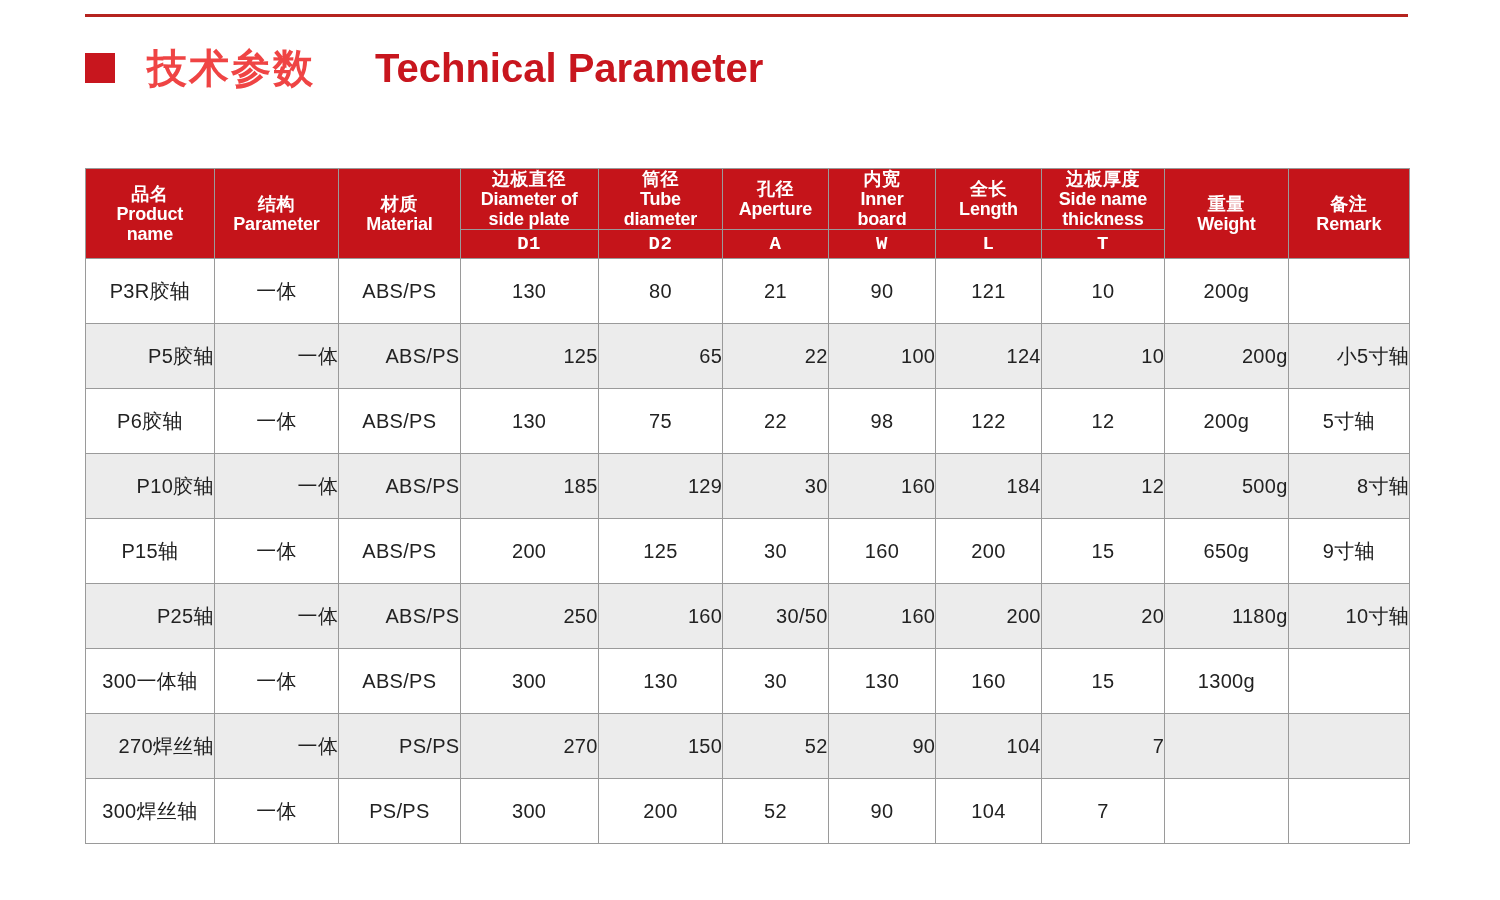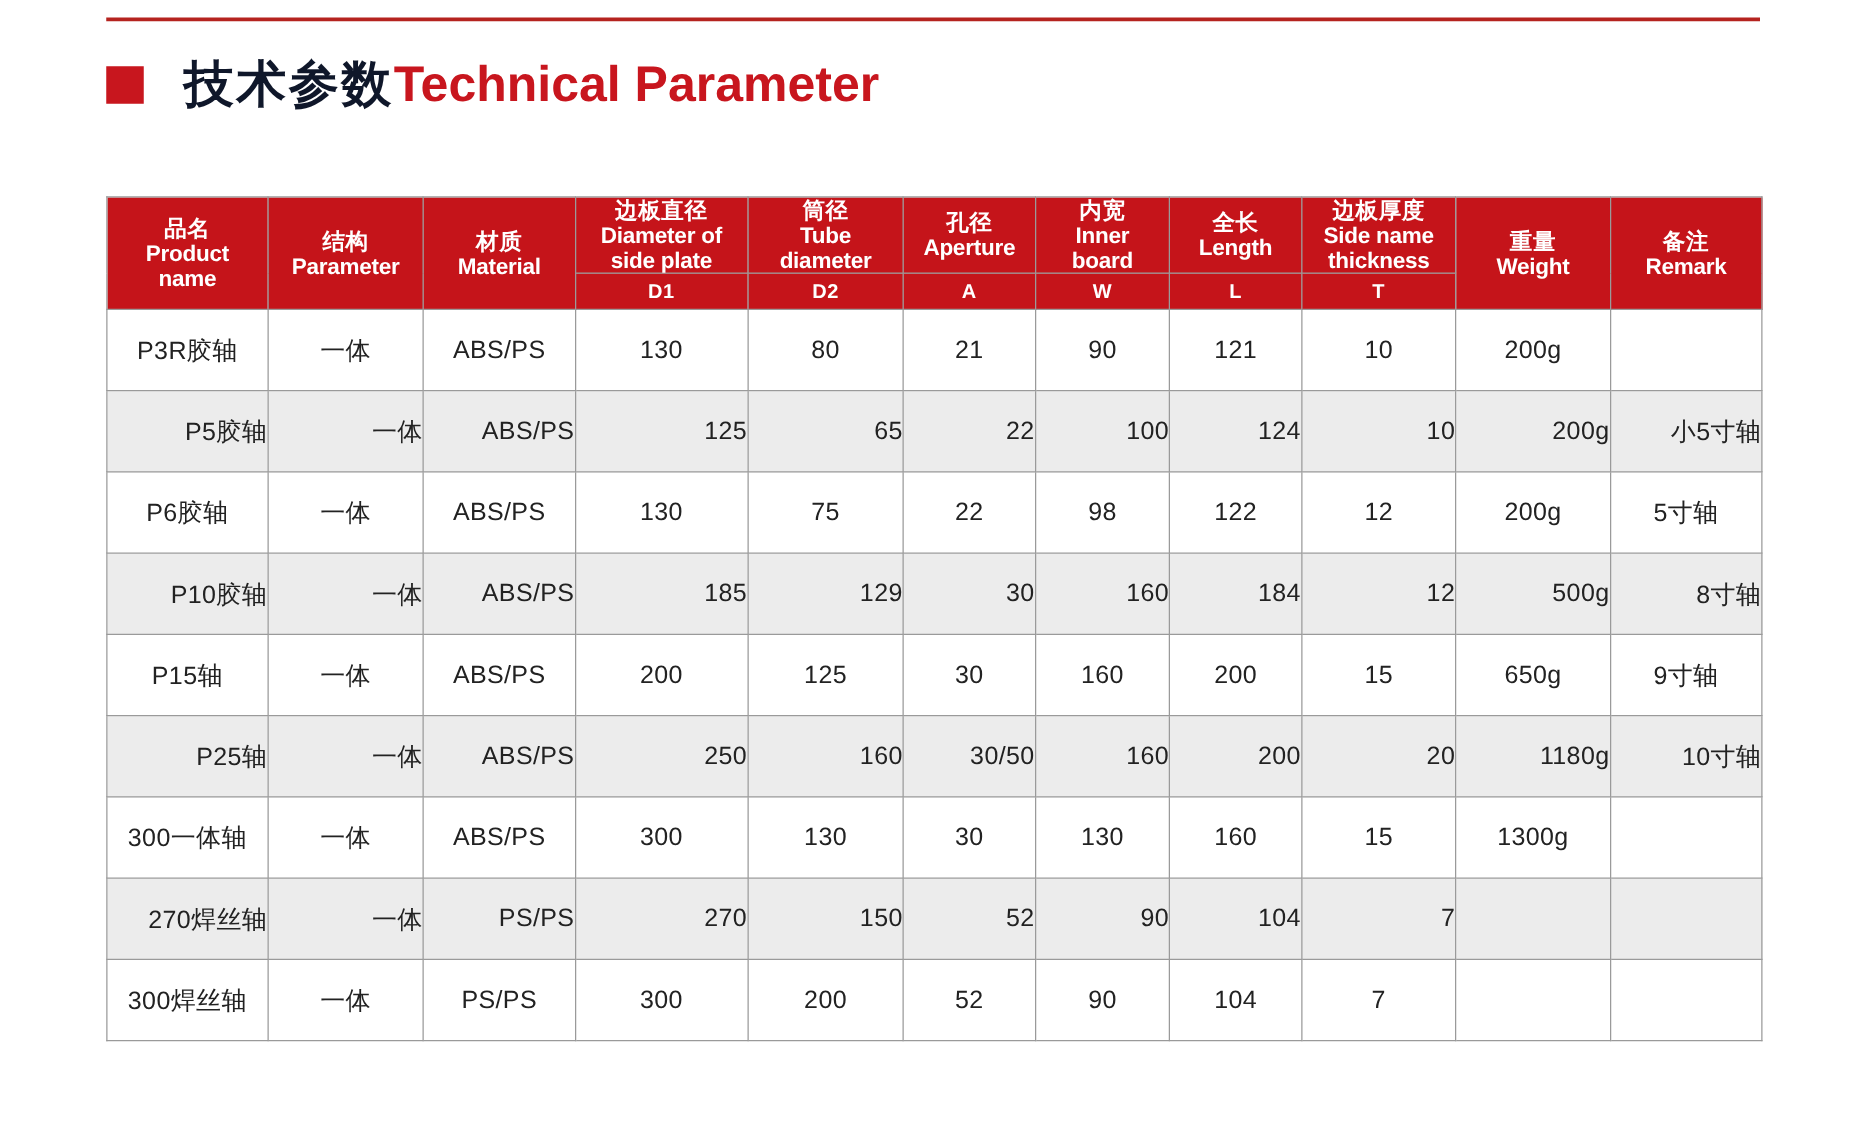--- a/index.html
+++ b/index.html
@@ -37,38 +37,39 @@
   .heading-bullet {
     width: 30px;
     height: 30px;
     background: #c8161e;
     margin-right: 32px;
     flex: 0 0 auto;
   }
   .heading-cn {
     font-size: 40px;
     font-weight: 700;
-    color: #0f172a;
+    color: #ef4444;
     letter-spacing: 2px;
     line-height: 1;
     white-space: nowrap;
   }
   .heading-en {
     font-size: 40px;
     font-weight: 700;
     color: #c8161e;
     line-height: 1;
+    margin-left: 60px;
     white-space: nowrap;
   }
 
   
   .table-wrap {
     position: absolute;
     left: 85px;
-    top: 157px;
+    top: 168px;
     width: 1325px;
   }
   table.param-table {
     border-collapse: collapse;
     table-layout: fixed;
     width: 1325px;
   }
   table.param-table td,
   table.param-table th {
     border: 1px solid #9a9a9a;
@@ -91,24 +92,25 @@
     font-size: 18px;
     letter-spacing: 0.5px;
     white-space: nowrap;
   }
   thead th .en {
     display: block;
     font-size: 18px;
     letter-spacing: -0.2px;
   }
   thead th.sym {
-    font-size: 16px;
+    font-size: 19px;
     height: 28px;
     padding: 0;
     letter-spacing: 0.5px;
+    font-family: Liberation Mono, monospace;
   }
   thead th.plain-head {
     vertical-align: middle;
   }
 
   
   tbody td {
     height: 64px;
     font-size: 20px;
     color: #222222;

